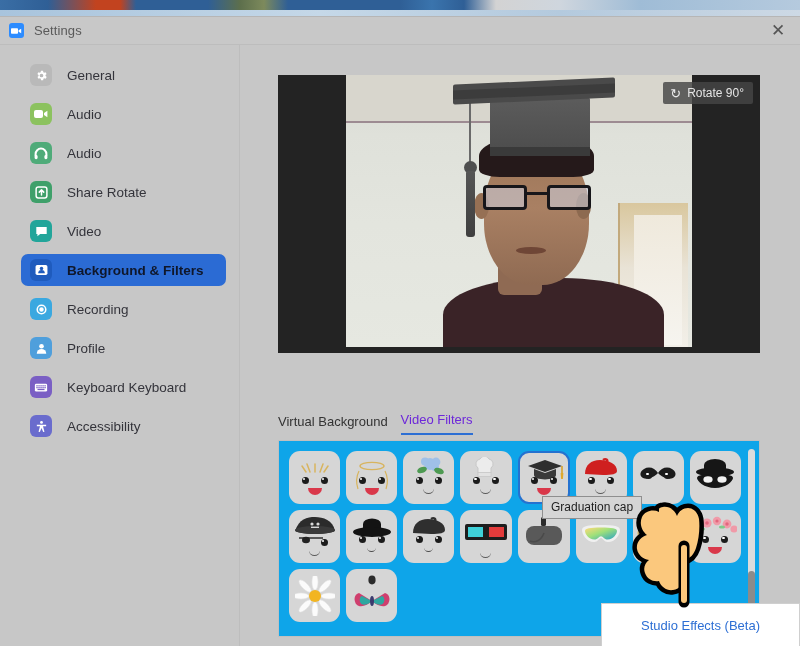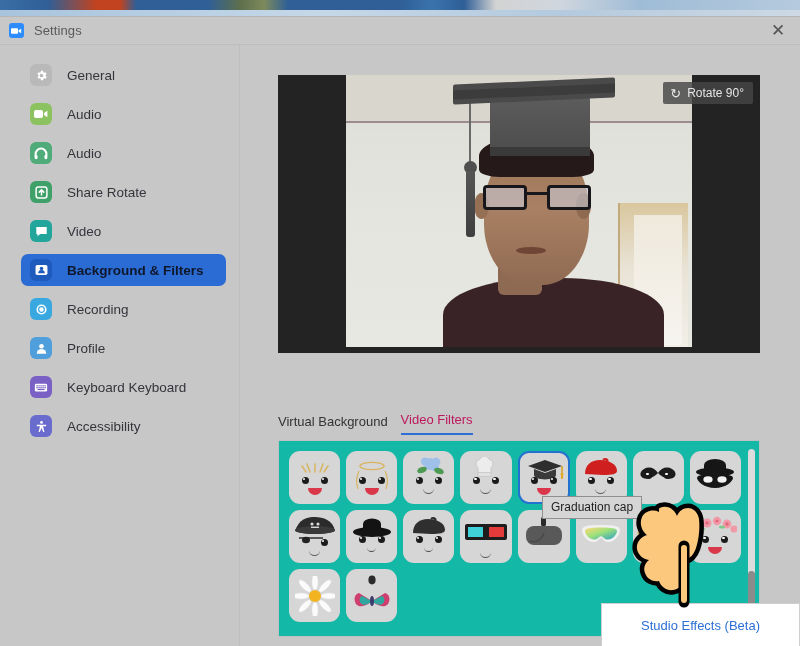--- a/index.html
+++ b/index.html
@@ -148,26 +148,26 @@
     position:absolute;right:7px;top:7px;height:22px;
     background:rgba(70,70,70,.82);border-radius:2px;
     display:flex;align-items:center;padding:0 9px 0 7px;cursor:pointer;
   }
   #rotate-btn .rot-ico{color:#e9e9e9;font-size:13px;margin-right:6px;line-height:1;}
   #rotate-btn .rot-lbl{color:#e5e5e5;font-size:12px;white-space:nowrap;}
 
   
   #tabs{position:absolute;left:38px;top:367px;display:flex;align-items:flex-end;}
   .tab{font-size:13px;color:#333;cursor:pointer;padding-bottom:6px;margin-right:13px;}
-  .tab.active{color:#be185d;border-bottom:2px solid #2d6fd4;}
+  .tab.active{color:#6d28d9;border-bottom:2px solid #2d6fd4;}
 
   
   #filters-panel{
     position:absolute;left:38px;top:395px;width:482px;height:197px;
-    background:#14b8a6;border:1px solid #c0c0c0;box-sizing:border-box;overflow:hidden;
+    background:#0ea5e9;border:1px solid #c0c0c0;box-sizing:border-box;overflow:hidden;
   }
   #filters-grid{
     display:grid;grid-template-columns:repeat(8,1fr);gap:6px 6px;
     padding:10px 18px 10px 10px;box-sizing:border-box;
   }
   .tile{
     position:relative;height:53px;border-radius:11px;background:#d6d6d6;
     display:flex;align-items:center;justify-content:center;cursor:pointer;
     box-sizing:border-box;
   }

